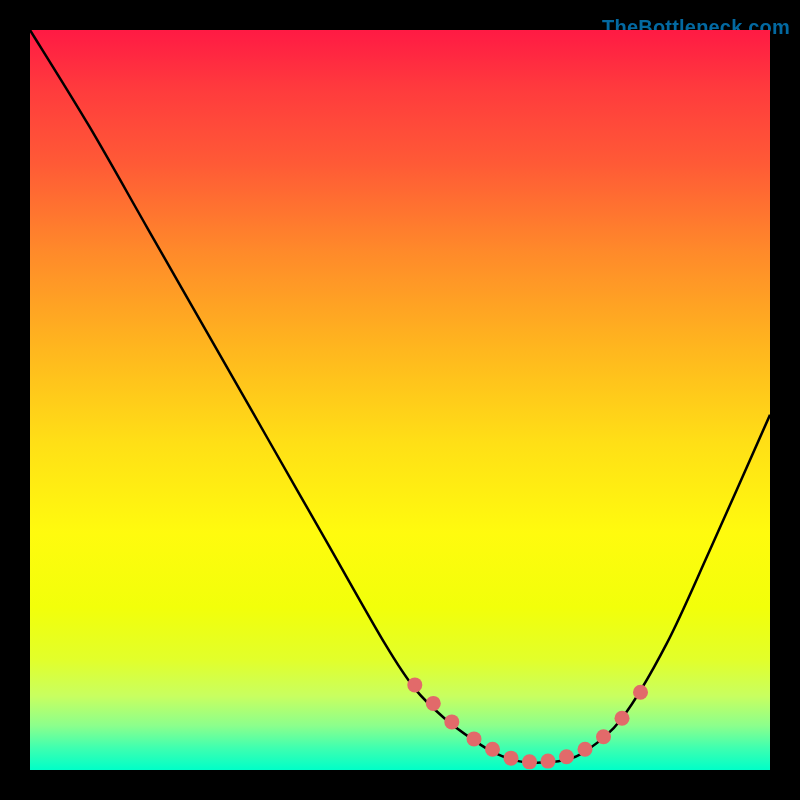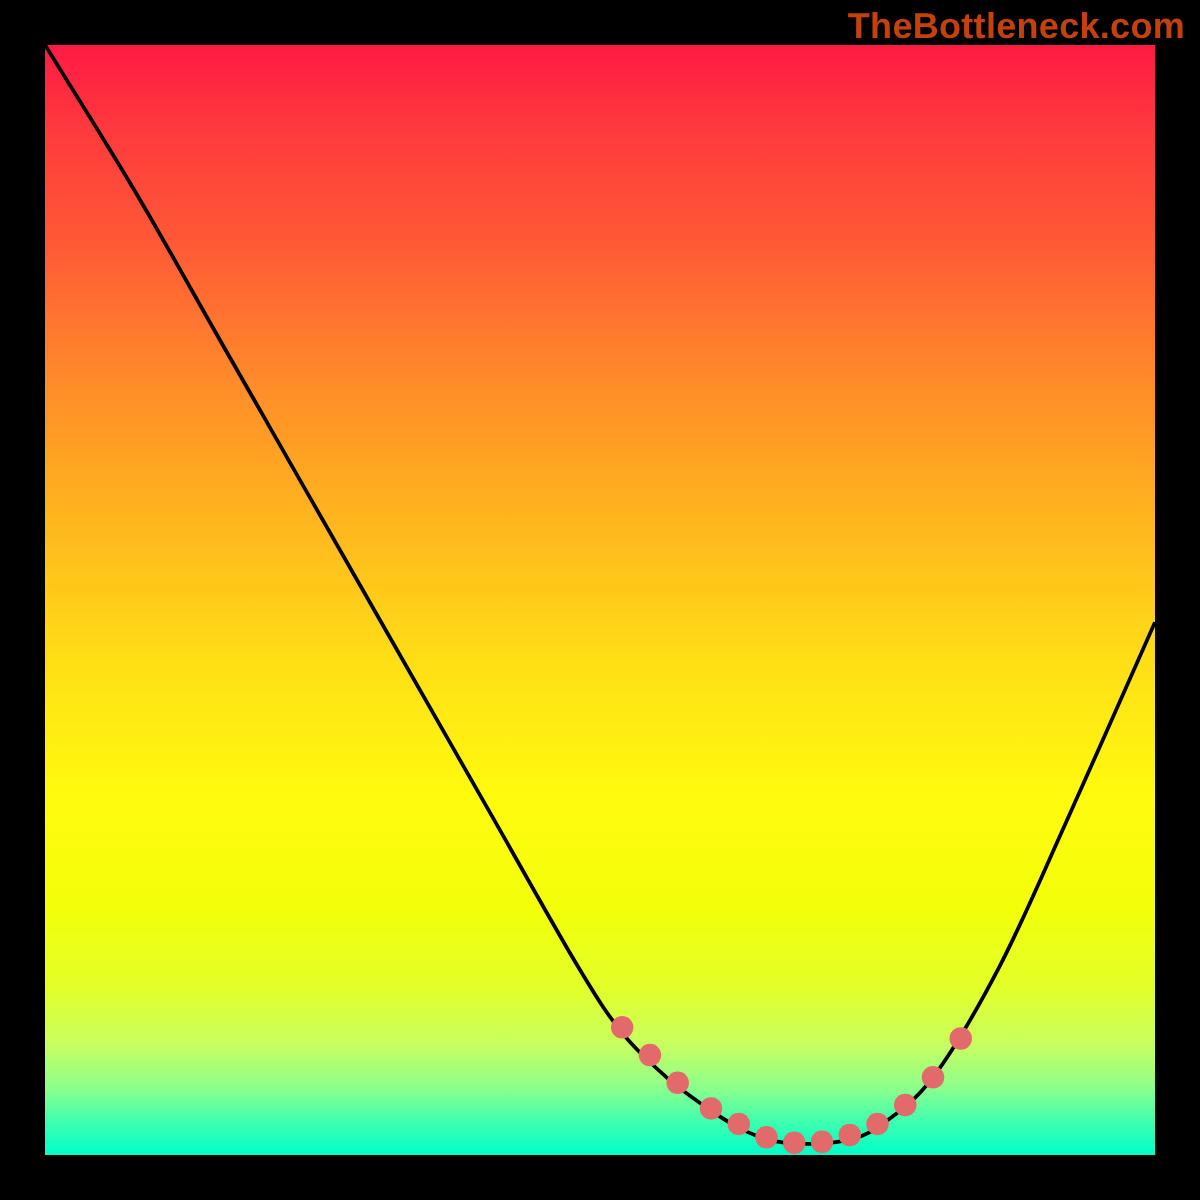--- a/index.html
+++ b/index.html
@@ -28,25 +28,25 @@
       #e2ff2a 85%,
       #c8ff60 90%,
       #8cff8c 94%,
       #3fffb0 97%,
       #00ffc8 100%
     );
     overflow: hidden;
   }
   .watermark {
     position: absolute;
-    top: 4px;
+    top: 16px;
     right: 10px;
-    font-size: 24px;
+    font-size: 20px;
     font-weight: bold;
-    color: #c2410c;
+    color: #0369a1;
     letter-spacing: 0.2px;
   }
   svg.curve {
     position: absolute;
     left: 0;
     top: 0;
     width: 740px;
     height: 740px;
   }
 </style>

